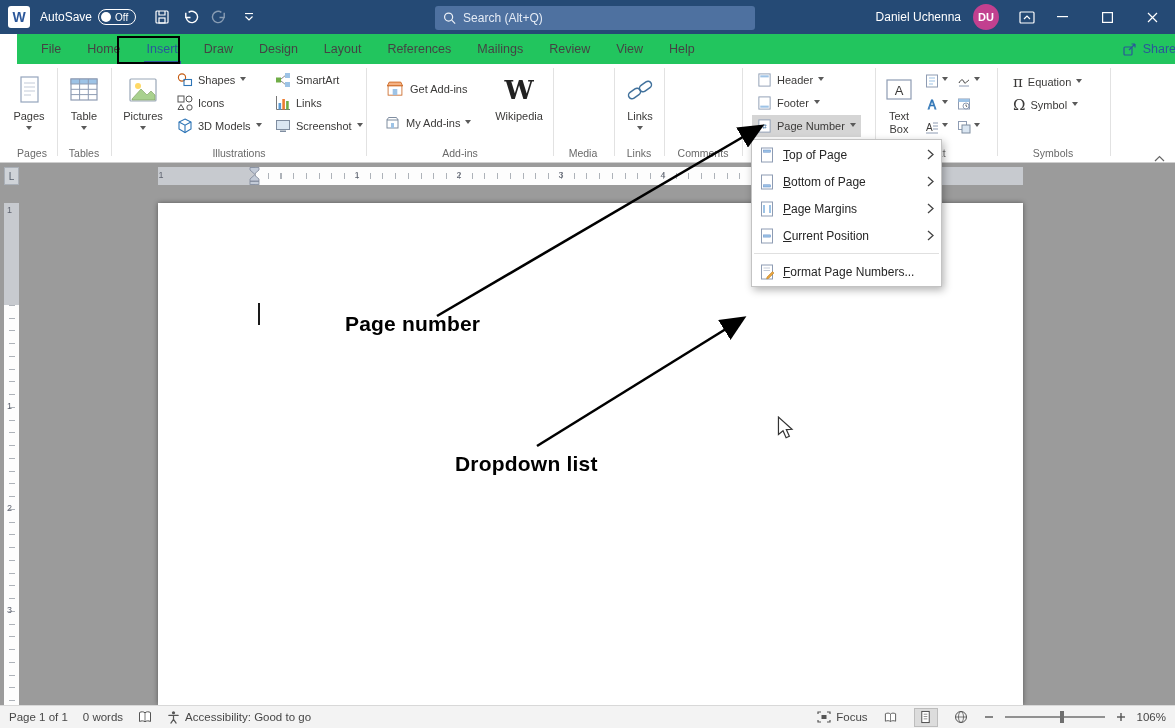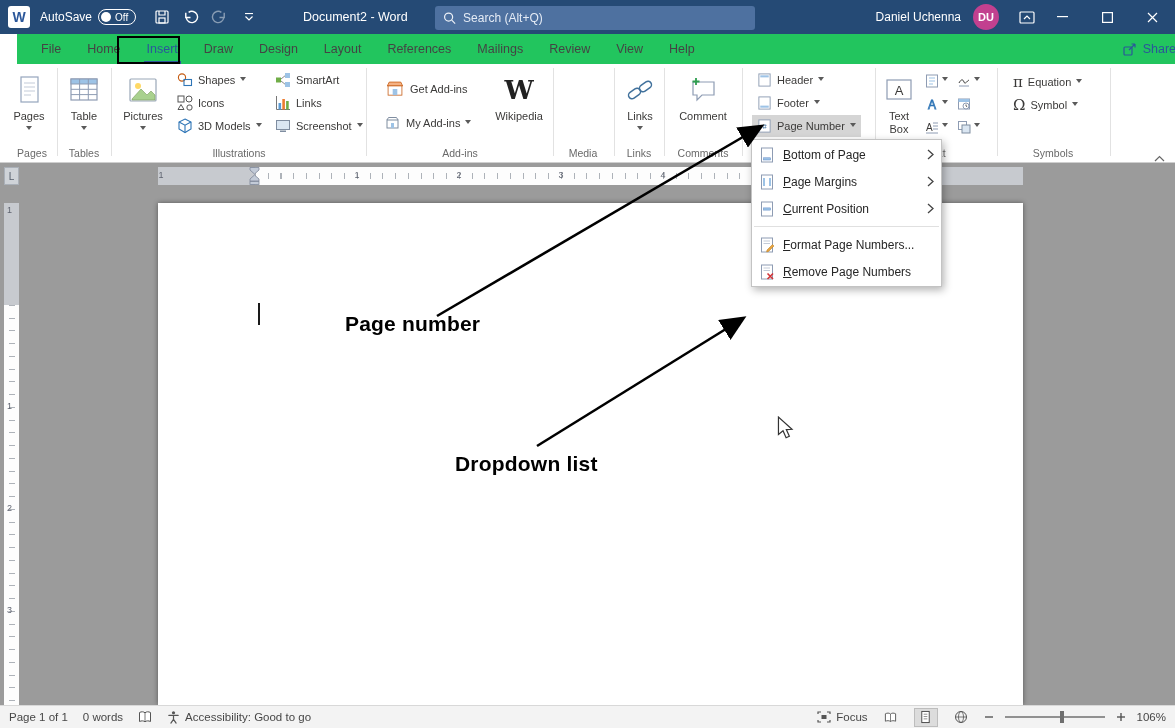--- a/index.html
+++ b/index.html
@@ -124,21 +124,20 @@
             <path d="M4.5 9 a6 6 0 1 0 2.5 -5.5" fill="none" stroke="#fff" stroke-width="1.5"></path>
           </svg>
       </button>
       <button class="tb-btn">
         <svg width="10" height="8" viewBox="0 0 10 8">
             <path d="M1 0.5 h8" stroke="#fff" stroke-width="1.2"></path>
             <path d="M1.5 3.5 L5 7 L8.5 3.5" fill="none" stroke="#fff" stroke-width="1.2"></path>
           </svg>
       </button>
     </div>
-    <div class="tb-title">Document2 - Word</div>
     <div class="tb-search">
       <svg width="14" height="14" viewBox="0 0 14 14">
           <circle cx="6" cy="6" r="4.3" fill="none" stroke="#eef2f8" stroke-width="1.3"></circle>
           <line x1="9.3" y1="9.3" x2="13" y2="13" stroke="#eef2f8" stroke-width="1.3"></line>
         </svg>
       <input placeholder="Search (Alt+Q)" style="">
     </div>
     <div class="tb-right">
       <span class="tb-user">Daniel Uchenna</span>
       <span class="avatar">DU</span>
@@ -317,29 +316,20 @@
         <svg width="28" height="28" viewBox="0 0 28 28">
             <rect x="2" y="14" width="13" height="7" rx="3.5" transform="rotate(-35 8.5 17.5)" fill="none" stroke="#41719c" stroke-width="1.5"></rect>
             <rect x="13" y="7" width="13" height="7" rx="3.5" transform="rotate(-35 19.5 10.5)" fill="none" stroke="#41719c" stroke-width="1.5"></rect>
           </svg>
       </span>
       <span class="blabel">Links</span>
       <span class="chev"></span>
     </div>
     <div class="divider" style="left:664px"></div>
 
-    <div class="rbtn-big" style="left:672px;width:62px">
-      <span class="bicon">
-        <svg width="30" height="30" viewBox="0 0 30 30">
-            <path d="M5 7 H26 V20 H14 L9 25 V20 H5 Z" fill="#fff" stroke="#8e9cb3" stroke-width="1.2"></path>
-            <path d="M8 3 v7 M4.5 6.5 h7" stroke="#2e9e4f" stroke-width="1.8"></path>
-          </svg>
-      </span>
-      <span class="blabel">Comment</span>
-    </div>
     <div class="divider" style="left:742px"></div>
 
     <div class="rbtn-sm" style="left:752px;top:5px">
       <svg width="15" height="16" viewBox="0 0 16 16">
           <rect x="2" y="1.5" width="12" height="13" fill="#fff" stroke="#8e9cb3" stroke-width="1"></rect>
           <rect x="3.5" y="3" width="9" height="2.2" fill="#9dc3e6"></rect>
         </svg>
       <span>Header</span>
       <span class="chev"></span>
     </div>
@@ -485,20 +475,31 @@
     </div>
 
     <div class="page"></div>
     <div class="caret"></div>
   </div>
 
   <div class="menu">
     <div class="menu-item">
       <svg width="16" height="16" viewBox="0 0 16 16">
           <rect x="2.5" y="1" width="11" height="14" fill="#fff" stroke="#8e9cb3"></rect>
+          <rect x="4.5" y="3" width="7" height="2.2" fill="#9dc3e6" stroke="#5b87c5" stroke-width="0.5"></rect>
+        </svg>
+      <span class="mi-label"><span class="key">T</span><span>op of Page</span></span>
+      <span class="spacer"></span>
+      <svg width="7" height="11" viewBox="0 0 7 11">
+          <path d="M1 1 L6 5.5 L1 10" fill="none" stroke="#444" stroke-width="1.3"></path>
+        </svg>
+    </div>
+    <div class="menu-item">
+      <svg width="16" height="16" viewBox="0 0 16 16">
+          <rect x="2.5" y="1" width="11" height="14" fill="#fff" stroke="#8e9cb3"></rect>
           <rect x="4.5" y="10.8" width="7" height="2.2" fill="#9dc3e6" stroke="#5b87c5" stroke-width="0.5"></rect>
         </svg>
       <span class="mi-label"><span class="key">B</span><span>ottom of Page</span></span>
       <span class="spacer"></span>
       <svg width="7" height="11" viewBox="0 0 7 11">
           <path d="M1 1 L6 5.5 L1 10" fill="none" stroke="#444" stroke-width="1.3"></path>
         </svg>
     </div>
     <div class="menu-item">
       <svg width="16" height="16" viewBox="0 0 16 16">
@@ -525,29 +526,20 @@
     </div>
     <div class="menu-sep"></div>
     <div class="menu-item">
       <svg width="16" height="16" viewBox="0 0 16 16">
           <rect x="2.5" y="1" width="11" height="14" fill="#fff" stroke="#8e9cb3"></rect>
           <line x1="4.5" y1="4" x2="11" y2="4" stroke="#c3cbd8"></line>
           <line x1="4.5" y1="6.5" x2="11" y2="6.5" stroke="#c3cbd8"></line>
           <path d="M8 13 L13.5 7.5 L15 9 L9.5 14.5 L7.6 14.9 Z" fill="#e8a33d" stroke="#b57a20" stroke-width="0.5"></path>
         </svg>
       <span class="mi-label"><span class="key">F</span><span>ormat Page Numbers...</span></span>
-    </div>
-    <div class="menu-item">
-      <svg width="16" height="16" viewBox="0 0 16 16">
-          <rect x="2.5" y="1" width="11" height="14" fill="#fff" stroke="#8e9cb3"></rect>
-          <line x1="4.5" y1="4" x2="11" y2="4" stroke="#c3cbd8"></line>
-          <line x1="4.5" y1="6.5" x2="11" y2="6.5" stroke="#c3cbd8"></line>
-          <path d="M8.5 9.5 L14 15 M14 9.5 L8.5 15" stroke="#d13438" stroke-width="1.6"></path>
-        </svg>
-      <span class="mi-label"><span class="key">R</span><span>emove Page Numbers</span></span>
     </div>
   </div>
 
   <div class="anno-text" style="left:345px;top:312px">Page number</div>
   <div class="anno-text" style="left:455px;top:452px">Dropdown list</div>
   <svg class="anno-arrows" width="1175" height="728">
     <defs>
       <marker id="ah" markerWidth="10" markerHeight="9" refX="8" refY="4.5" orient="auto">
           <path d="M0,0 L10,4.5 L0,9 Z" fill="#000"></path>
         </marker>

